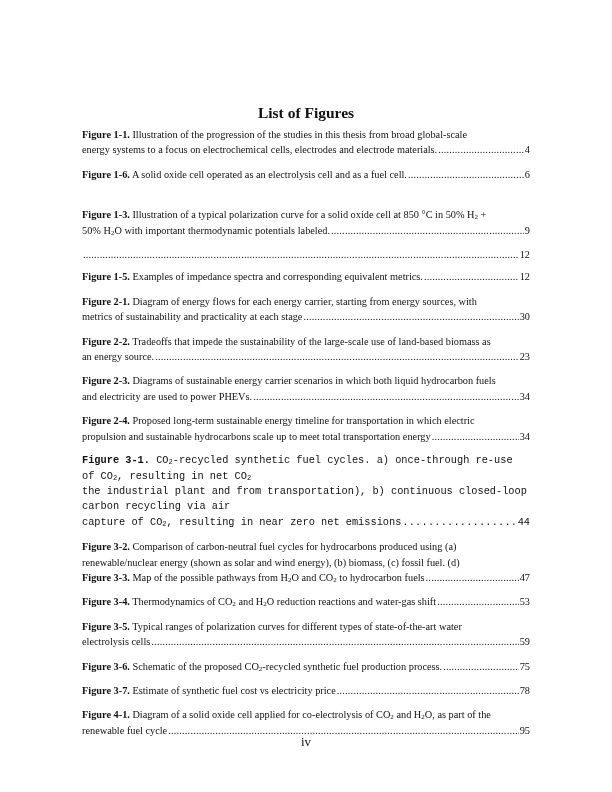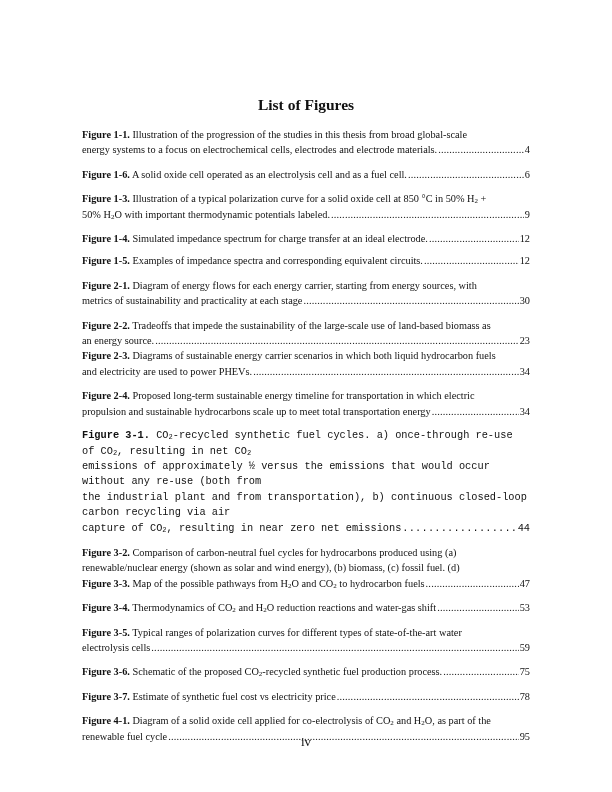--- a/index.html
+++ b/index.html
@@ -1,18 +1,18 @@
 <!DOCTYPE html>
 <html><head>
   <meta charset="utf-8">
   <style>
     html, body { margin: 0; padding: 0; background: #ffffff; }
     body { width: 612px; height: 792px; position: relative; overflow: hidden;
            font-family: "Liberation Serif", "DejaVu Serif", serif; color: #111; }
-    .title { position: absolute; top: 96px; left: 0; width: 612px; text-align: center;
+    .title { position: absolute; top: 104px; left: 0; width: 612px; text-align: center;
              font-size: 15.5px; font-weight: bold; }
     .list { position: absolute; left: 82px; width: 448px; top: 127px; }
     .entry { font-size: 10.3px; line-height: 15.4px; margin: 0; position: relative; }
     .entry .label { font-weight: bold; }
     .entry .last { display: flex; align-items: baseline; }
     .entry .last .txt { white-space: nowrap; }
     .entry .leader { flex: 1; overflow: hidden; white-space: nowrap; margin: 0 1px; }
     .entry .leader::before { content: "................................................................................................................................................................................................................................................................"; letter-spacing: 0.2px; }
     .entry .pg { white-space: nowrap; }
     .entry .lines { display: block; }
@@ -33,77 +33,75 @@
         <span class="pg">4</span>
       </span>
     </p>
     <p class="entry" style="margin-top: 9px;">
       <span class="last">
         <span class="txt"><span class="label">Figure 1-6.</span> <span>A solid oxide cell operated as an electrolysis cell and as a fuel cell. </span></span>
         <span class="leader"></span>
         <span class="pg">6</span>
       </span>
     </p>
-    <p class="entry" style="margin-top: 9px;">
+    <p class="entry" style="margin-top: 25px;">
       <span class="lines"><span class="label">Figure 1-3.</span> <span>Illustration of a typical polarization curve for a solid oxide cell at 850 °C in 50% H</span><sub>2</sub><span> +</span></span>
       <span class="last">
         <span class="txt"><span>50% H</span><sub>2</sub><span>O with important thermodynamic potentials labeled.</span></span>
         <span class="leader"></span>
         <span class="pg">9</span>
       </span>
     </p>
     <p class="entry" style="margin-top: 9px;">
       <span class="last">
-        <span class="txt"><span class="label">Figure 1-4.</span> <span>Simulated impedance spectrum for charge transfer at an ideal electrode.</span></span>
         <span class="leader"></span>
         <span class="pg">12</span>
       </span>
     </p>
     <p class="entry" style="margin-top: 7px;">
       <span class="last">
-        <span class="txt"><span class="label">Figure 1-5.</span> <span>Examples of impedance spectra and corresponding equivalent circuits.</span></span>
+        <span class="txt"><span class="label">Figure 1-5.</span> <span>Examples of impedance spectra and corresponding equivalent metrics.</span></span>
         <span class="leader"></span>
         <span class="pg">12</span>
       </span>
     </p>
     <p class="entry" style="margin-top: 9px;">
       <span class="lines"><span class="label">Figure 2-1.</span> <span>Diagram of energy flows for each energy carrier, starting from energy sources, with</span></span>
       <span class="last">
         <span class="txt"><span>metrics of sustainability and practicality at each stage</span></span>
         <span class="leader"></span>
         <span class="pg">30</span>
       </span>
     </p>
     <p class="entry" style="margin-top: 9px;">
       <span class="lines"><span class="label">Figure 2-2.</span> <span>Tradeoffs that impede the sustainability of the large-scale use of land-based biomass as</span></span>
       <span class="last">
         <span class="txt"><span>an energy source. </span></span>
         <span class="leader"></span>
         <span class="pg">23</span>
       </span>
     </p>
-    <p class="entry" style="">
+    <p class="entry" style="margin-top: 9px;">
       <span class="lines"><span class="label">Figure 2-3.</span> <span>Diagrams of sustainable energy carrier scenarios in which both liquid hydrocarbon fuels</span></span>
       <span class="last">
         <span class="txt"><span>and electricity are used to power PHEVs.</span></span>
         <span class="leader"></span>
         <span class="pg">34</span>
       </span>
     </p>
     <p class="entry" style="margin-top: 9px;">
       <span class="lines"><span class="label">Figure 2-4.</span> <span>Proposed long-term sustainable energy timeline for transportation in which electric</span></span>
       <span class="last">
         <span class="txt"><span>propulsion and sustainable hydrocarbons scale up to meet total transportation energy </span></span>
         <span class="leader"></span>
         <span class="pg">34</span>
       </span>
     </p>
     <p class="entry" style="margin-top: 9px; font-family: Liberation Mono, monospace;">
       <span class="lines"><span class="label">Figure 3-1.</span> <span>CO</span><sub>2</sub><span>-recycled synthetic fuel cycles. a) once-through re-use of CO</span><sub>2</sub><span>, resulting in net CO</span><sub>2</sub></span>
-      <span class="lines"><span>emissions of approximately ½ versus the emissions that would occur without any re-use (both from</span></span>
       <span class="lines"><span>the industrial plant and from transportation), b) continuous closed-loop carbon recycling via air</span></span>
       <span class="last">
         <span class="txt"><span>capture of CO</span><sub>2</sub><span>, resulting in near zero net emissions </span></span>
         <span class="leader"></span>
         <span class="pg">44</span>
       </span>
     </p>
     <p class="entry" style="margin-top: 9px;">
       <span class="lines"><span class="label">Figure 3-2.</span> <span>Comparison of carbon-neutral fuel cycles for hydrocarbons produced using (a)</span></span>
       <span class="lines"><span>renewable/nuclear energy (shown as solar and wind energy), (b) biomass, (c) fossil fuel. (d)</span></span>

